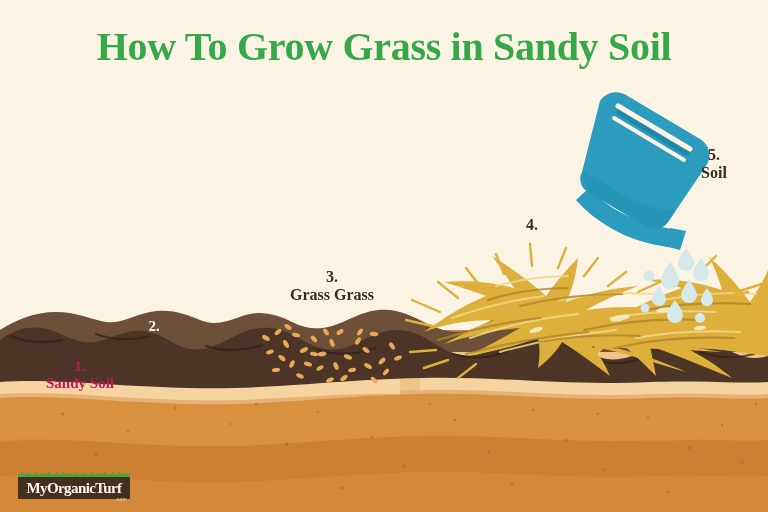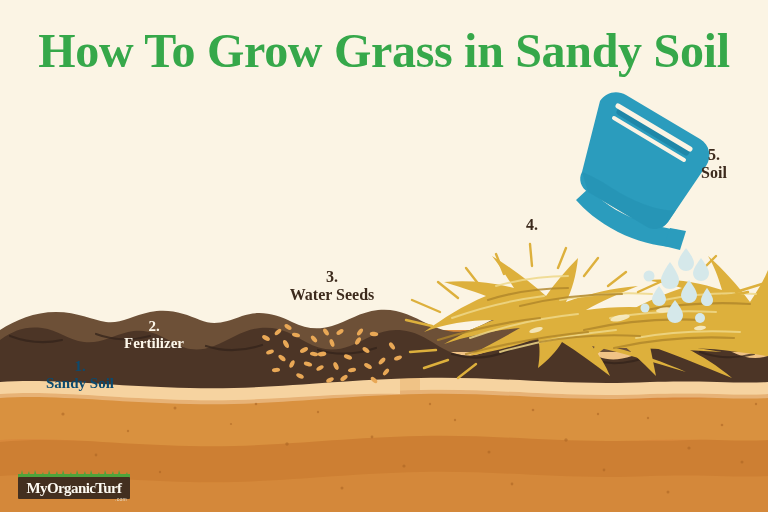--- a/index.html
+++ b/index.html
@@ -25,21 +25,21 @@
     display: block;
   }
 
   
   .title {
     position: absolute;
     left: 0;
     top: 26px;
     width: 768px;
     text-align: center;
-    font-size: 48px;
+    font-size: 40px;
     font-weight: bold;
     letter-spacing: -0.3px;
     color: #36a84a;
     font-family: "Liberation Serif", "DejaVu Serif", serif;
     line-height: 1.05;
   }
 
   
   .step-label {
     position: absolute;
@@ -47,21 +47,21 @@
     font-weight: bold;
     font-family: "Liberation Serif", "DejaVu Serif", serif;
     line-height: 1.12;
     white-space: nowrap;
   }
   .step-label .num { display: block; }
   .step-label .name { display: block; }
 
   #label-1 {
     left: 0px; top: 358px; width: 160px;
-    color: #0c4a6e; font-size: 15px;
+    color: #be185d; font-size: 15px;
   }
   #label-2 {
     left: 74px; top: 318px; width: 160px;
     color: #fdf7ea; font-size: 15px;
   }
   #label-3 {
     left: 246px; top: 268px; width: 172px;
     color: #3c2a1c; font-size: 16px;
   }
   #label-4 {
@@ -378,26 +378,25 @@
 
   <div class="title">How To Grow Grass in Sandy Soil</div>
 
   <div class="step-label" id="label-1">
     <span class="num">1.</span>
     <span class="name">Sandy Soil</span>
   </div>
 
   <div class="step-label" id="label-2">
     <span class="num">2.</span>
-    <span class="name">Fertilizer</span>
   </div>
 
   <div class="step-label" id="label-3">
     <span class="num">3.</span>
-    <span class="name">Water Seeds</span>
+    <span class="name">Grass Grass</span>
   </div>
 
   <div class="step-label" id="label-4">
     <span class="num">4.</span>
   </div>
 
   <div class="step-label" id="label-5">
     <span class="num">5.</span>
     <span class="name">Soil</span>
   </div>

